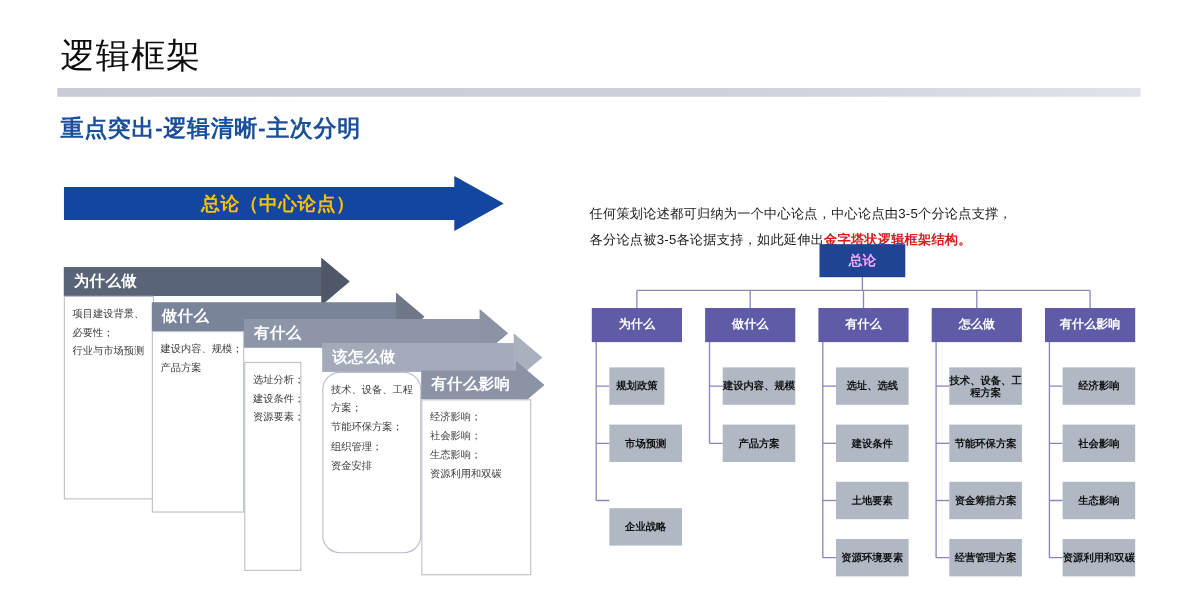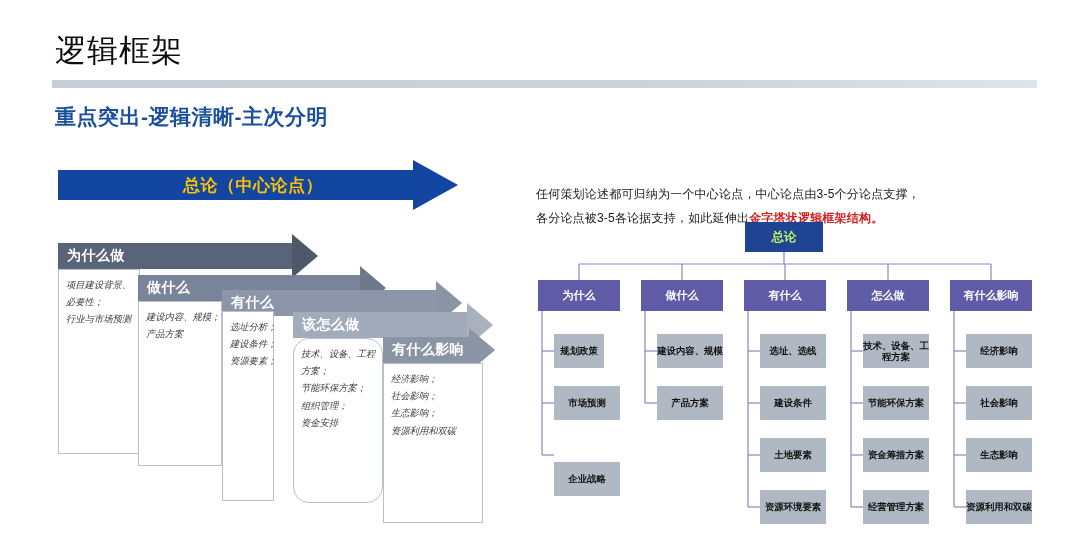--- a/index.html
+++ b/index.html
@@ -54,38 +54,38 @@
     display: flex; align-items: center;
     color: #ffffff; font-weight: bold; font-size: 14px;
     padding-left: 9px; letter-spacing: .4px;
   }
   .casc-body {
     position: absolute;
     background: #ffffff; border: 1px solid #b9c0cb;
     font-size: 9.3px; color: #3b3b3b; line-height: 1.85;
     padding: 7px 6px 6px 7px;
   }
-  .casc-body div { white-space: nowrap; font-style: italic; }
+  .casc-body div { white-space: nowrap; }
   .casc-body.wrap div { white-space: normal; }
 
   
   .para {
     position: absolute; left: 536px; top: 143px; width: 508px;
     font-size: 12px; color: #1a1a1a; line-height: 2.0; letter-spacing: .2px; margin-top: 39px;
   }
   .para .hl { color: #d21f1f; font-weight: bold; }
 
   
   .tree { position: absolute; left: 536px; top: 222px; width: 520px; height: 330px; }
   .tree svg { position: absolute; left: 0; top: 0; }
   .node {
     position: absolute; display: flex; align-items: center; justify-content: center;
     text-align: center; font-weight: bold; line-height: 1.2;
   }
-  .node-root { background: #1f4494; color: #bef264; font-size: 12.5px; }
+  .node-root { background: #1f4494; color: #f0abfc; font-size: 12.5px; }
   .node-l1   { background: #5f5ba6; color: #fff; font-size: 11px; }
   .node-leaf { background: #b0b8c4; color: #111; font-size: 9.4px; }
 </style>
 </head>
 <body>
 
 <div id="slide">
 
   <div class="page-title">逻辑框架</div>
   <div class="title-rule"></div>
@@ -119,21 +119,21 @@
       <div class="casc-body" style="left: 138px; top: 301px; width: 84px; height: 165px;">
         <div>建设内容、规模；</div>
         <div>产品方案</div>
       </div>
       <svg class="casc-arrow" viewBox="0 0 240 44" preserveAspectRatio="none" style="left: 222px; top: 281px; width: 240px; height: 44px;">
         <polygon points="0,9 214,9 214,0 240,22 214,44 214,35 0,35" fill="#8b94a4"></polygon>
       </svg>
       <div class="casc-head" style="left: 222px; top: 290px; width: 214px; height: 26px; background: rgb(141, 150, 168);">
         <span>有什么</span>
       </div>
-      <div class="casc-body" style="left: 222px; top: 311px; width: 52px; height: 190px;">
+      <div class="casc-body" style="left: 222px; top: 329px; width: 52px; height: 190px;">
         <div>选址分析；</div>
         <div>建设条件；</div>
         <div>资源要素；</div>
       </div>
       <svg class="casc-arrow" viewBox="0 0 200 44" preserveAspectRatio="none" style="left: 293px; top: 303px; width: 200px; height: 44px;">
         <polygon points="0,9 174,9 174,0 200,22 174,44 174,35 0,35" fill="#a9b1bf"></polygon>
       </svg>
       <div class="casc-head" style="left: 293px; top: 312px; width: 174px; height: 26px; background: rgb(163, 171, 187);">
         <span>该怎么做</span>
       </div>

